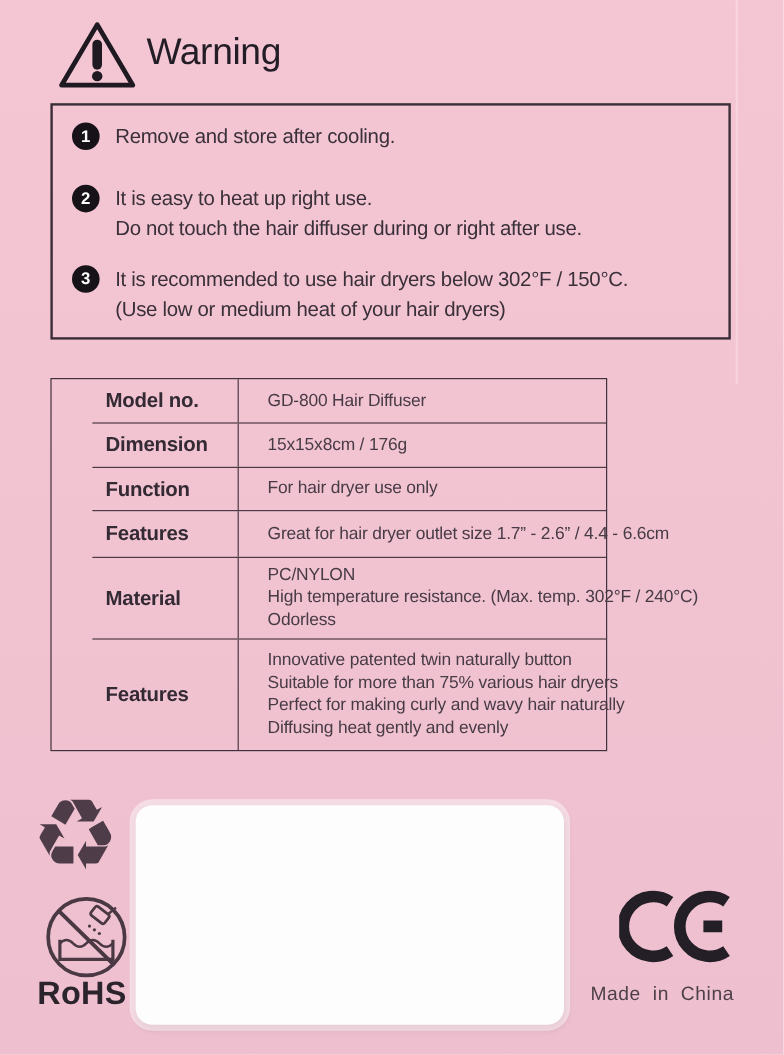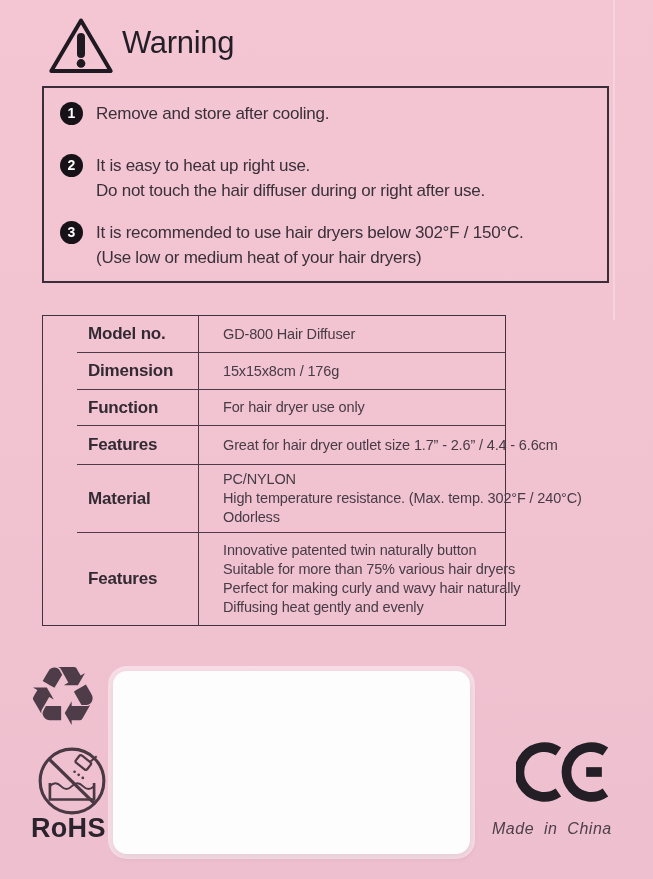--- a/index.html
+++ b/index.html
@@ -82,21 +82,21 @@
     font-size:27px;font-weight:800;color:#2c242d;letter-spacing:.3px;
   }
   .blankbox{
     position:absolute;left:113px;top:671px;width:357px;height:183px;
     background:#fdfdfd;border-radius:14px;
     box-shadow:0 0 0 5px rgba(255,255,255,.45), 1px 3px 6px rgba(120,70,95,.25);
   }
   .ce{position:absolute;left:516px;top:740px;}
   .madein{
     position:absolute;left:492px;top:820px;
-    font-size:16px;color:#4e4049;word-spacing:5px;letter-spacing:.5px;font-style:italic;
+    font-size:16px;color:#4e4049;word-spacing:5px;letter-spacing:.5px;
   }
 
   svg{display:block;}
 </style>
 </head>
 <body>
 
 <div class="page">
 
   <div class="hdr-icon">

